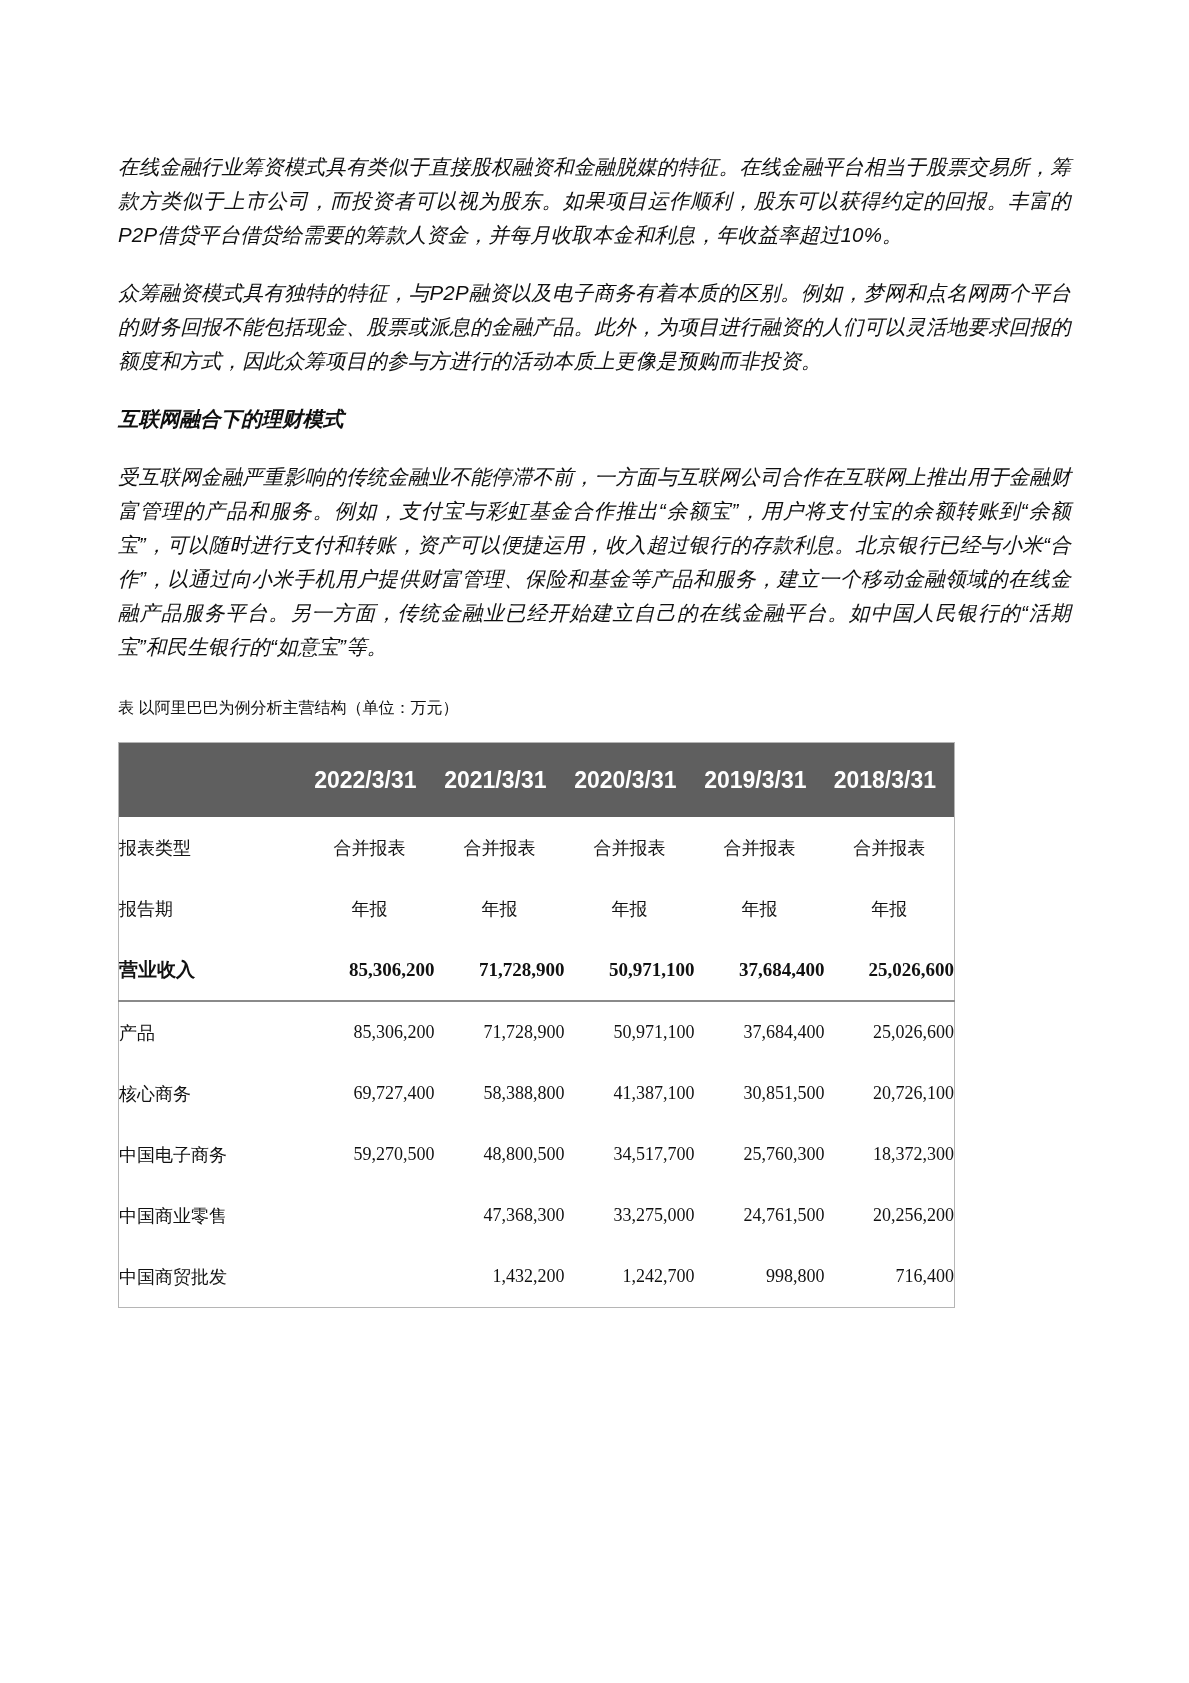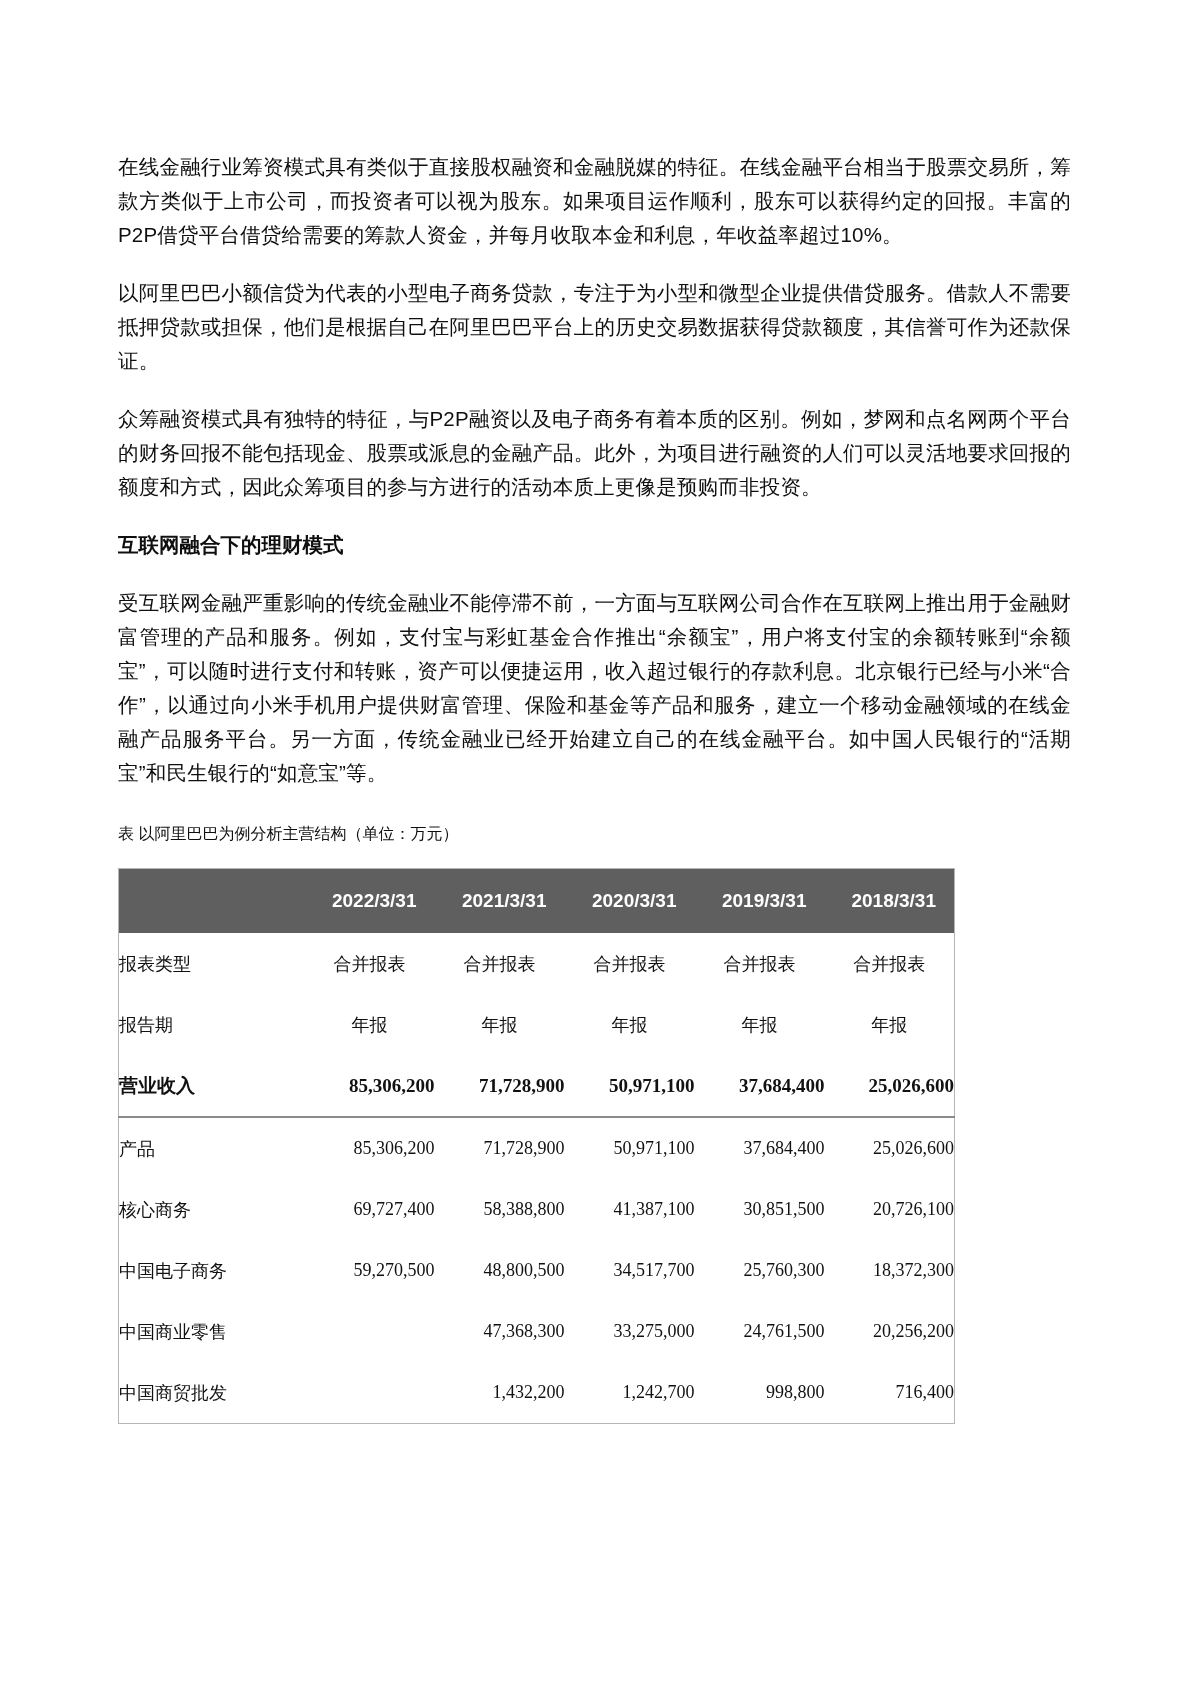--- a/index.html
+++ b/index.html
@@ -22,27 +22,29 @@
     box-sizing: border-box;
     padding: 150px 118px 0 118px;
   }
   .para {
     font-size: 20.5px;
     line-height: 34px;
     text-align: justify;
     margin: 0 0 24px 0;
     letter-spacing: 0.2px;
     color: #0f0f0f;
+    font-style: italic;
   }
   .section-heading {
     font-size: 20.5px;
     line-height: 34px;
     font-weight: bold;
     margin: 0 0 24px 0;
     color: #0f0f0f;
+    font-style: italic;
   }
   .table-caption {
     font-size: 16px;
     line-height: 32px;
     margin: 28px 0 18px 0;
     color: #0f0f0f;
   }
   table.fin {
     border-collapse: collapse;
     width: 836px;
@@ -56,22 +58,22 @@
     height: 61px;
     vertical-align: middle;
     color: #111111;
   }
   table.fin thead th {
     background: #5f5f5f;
     color: #ffffff;
     font-weight: bold;
     text-align: right;
     padding-right: 18px;
-    height: 64px;
-    font-size: 19px;
+    height: 74px;
+    font-size: 23px;
   }
   table.fin thead th.corner {
     text-align: left;
     padding-left: 18px;
   }
   td.label {
     text-align: left;
     padding-left: 18px;
     white-space: nowrap;
   }
@@ -93,21 +95,20 @@
   }
   col.c0 { width: 186px; }
   col.cn { width: 130px; }
 </style>
 </head>
 <body>
 
 <div class="page">
 
   <p class="para">在线金融行业筹资模式具有类似于直接股权融资和金融脱媒的特征。在线金融平台相当于股票交易所，筹款方类似于上市公司，而投资者可以视为股东。如果项目运作顺利，股东可以获得约定的回报。丰富的P2P借贷平台借贷给需要的筹款人资金，并每月收取本金和利息，年收益率超过10%。</p>
-  <p class="para">以阿里巴巴小额信贷为代表的小型电子商务贷款，专注于为小型和微型企业提供借贷服务。借款人不需要抵押贷款或担保，他们是根据自己在阿里巴巴平台上的历史交易数据获得贷款额度，其信誉可作为还款保证。</p>
   <p class="para">众筹融资模式具有独特的特征，与P2P融资以及电子商务有着本质的区别。例如，梦网和点名网两个平台的财务回报不能包括现金、股票或派息的金融产品。此外，为项目进行融资的人们可以灵活地要求回报的额度和方式，因此众筹项目的参与方进行的活动本质上更像是预购而非投资。</p>
 
   <h2 class="section-heading">互联网融合下的理财模式</h2>
 
   <p class="para">受互联网金融严重影响的传统金融业不能停滞不前，一方面与互联网公司合作在互联网上推出用于金融财富管理的产品和服务。例如，支付宝与彩虹基金合作推出“余额宝”，用户将支付宝的余额转账到“余额宝”，可以随时进行支付和转账，资产可以便捷运用，收入超过银行的存款利息。北京银行已经与小米“合作”，以通过向小米手机用户提供财富管理、保险和基金等产品和服务，建立一个移动金融领域的在线金融产品服务平台。另一方面，传统金融业已经开始建立自己的在线金融平台。如中国人民银行的“活期宝”和民生银行的“如意宝”等。</p>
 
   <div class="table-caption">表 以阿里巴巴为例分析主营结构（单位：万元）</div>
 
   <table class="fin">
     <colgroup>

